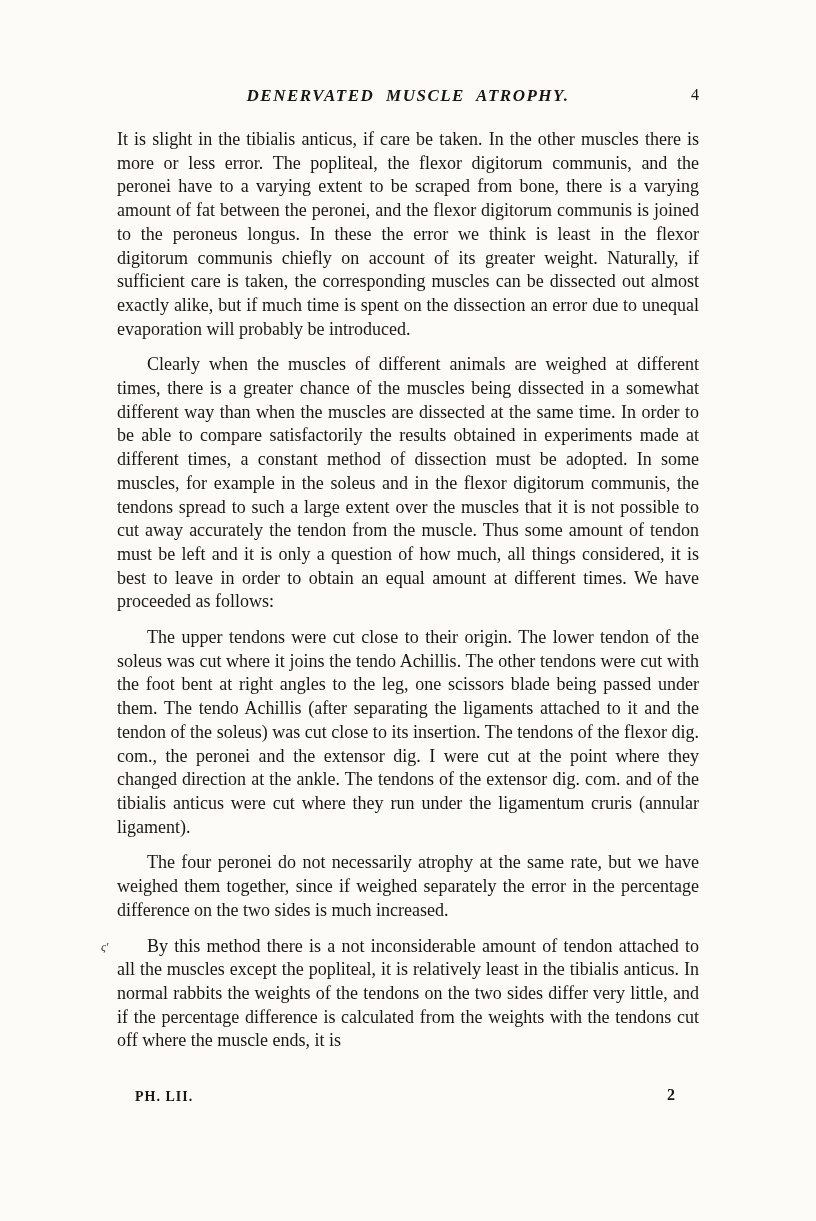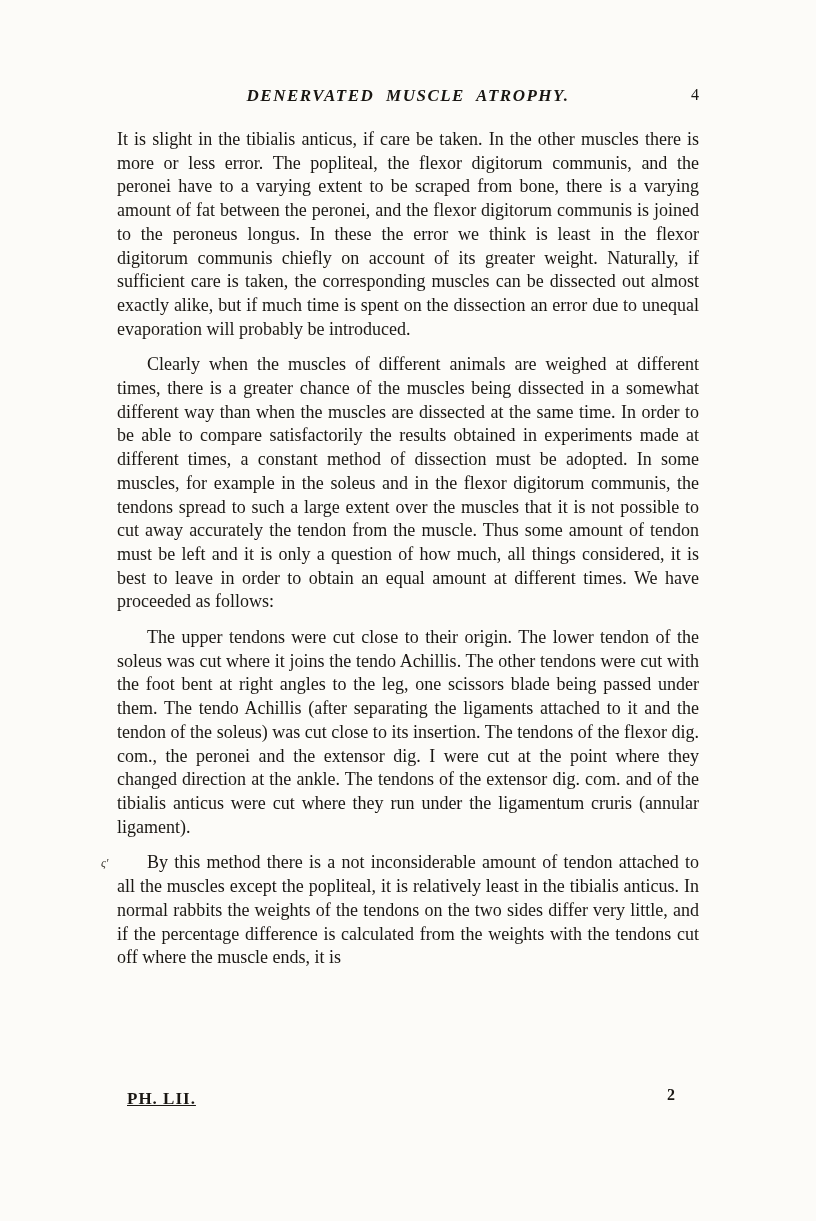--- a/index.html
+++ b/index.html
@@ -67,26 +67,25 @@
   }
   .footer {
     position: absolute;
     left: 105px;
     top: 1086px;
     width: 606px;
     height: 22px;
   }
   .footer .signature {
     position: absolute;
-    left: 22px;
+    left: 30px;
     top: 3px;
-    font-size: 17px;
+    font-size: 14px;
     font-weight: bold;
     letter-spacing: 1px;
-    text-decoration: underline;
   }
   .footer .sheet-number {
     position: absolute;
     right: 36px;
     top: 0;
     font-size: 16px;
     font-weight: bold;
   }
 </style>
 </head>
@@ -98,20 +97,21 @@
 
     <div class="running-head">
       <span class="title">DENERVATED MUSCLE ATROPHY.</span>
       <span class="pagenum">4</span>
     </div>
 
     <div class="body-text">
       <p>It is slight in the tibialis anticus, if care be taken. In the other muscles there is more or less error. The popliteal, the flexor digitorum communis, and the peronei have to a varying extent to be scraped from bone, there is a varying amount of fat between the peronei, and the flexor digitorum communis is joined to the peroneus longus. In these the error we think is least in the flexor digitorum communis chiefly on account of its greater weight. Naturally, if sufficient care is taken, the corresponding muscles can be dissected out almost exactly alike, but if much time is spent on the dissection an error due to unequal evaporation will probably be introduced.</p>
       <p class="indent">Clearly when the muscles of different animals are weighed at different times, there is a greater chance of the muscles being dissected in a somewhat different way than when the muscles are dissected at the same time. In order to be able to compare satisfactorily the results obtained in experiments made at different times, a constant method of dissection must be adopted. In some muscles, for example in the soleus and in the flexor digitorum communis, the tendons spread to such a large extent over the muscles that it is not possible to cut away accurately the tendon from the muscle. Thus some amount of tendon must be left and it is only a question of how much, all things considered, it is best to leave in order to obtain an equal amount at different times. We have proceeded as follows:</p>
       <p class="indent">The upper tendons were cut close to their origin. The lower tendon of the soleus was cut where it joins the tendo Achillis. The other tendons were cut with the foot bent at right angles to the leg, one scissors blade being passed under them. The tendo Achillis (after separating the ligaments attached to it and the tendon of the soleus) was cut close to its insertion. The tendons of the flexor dig. com., the peronei and the extensor dig. I were cut at the point where they changed direction at the ankle. The tendons of the extensor dig. com. and of the tibialis anticus were cut where they run under the ligamentum cruris (annular ligament).</p>
+      <p class="indent">The four peronei do not necessarily atrophy at the same rate, but we have weighed them together, since if weighed separately the error in the percentage difference on the two sides is much increased.</p>
       <p class="indent">
         <span class="margin-mark">ς'</span><span>By this method there is a not inconsiderable amount of tendon attached to all the muscles except the popliteal, it is relatively least in the tibialis anticus. In normal rabbits the weights of the tendons on the two sides differ very little, and if the percentage difference is calculated from the weights with the tendons cut off where the muscle ends, it is</span>
       </p>
     </div>
 
   </div>
 
   <div class="footer">
     <span class="signature">PH. LII.</span>
     <span class="sheet-number">2</span>

